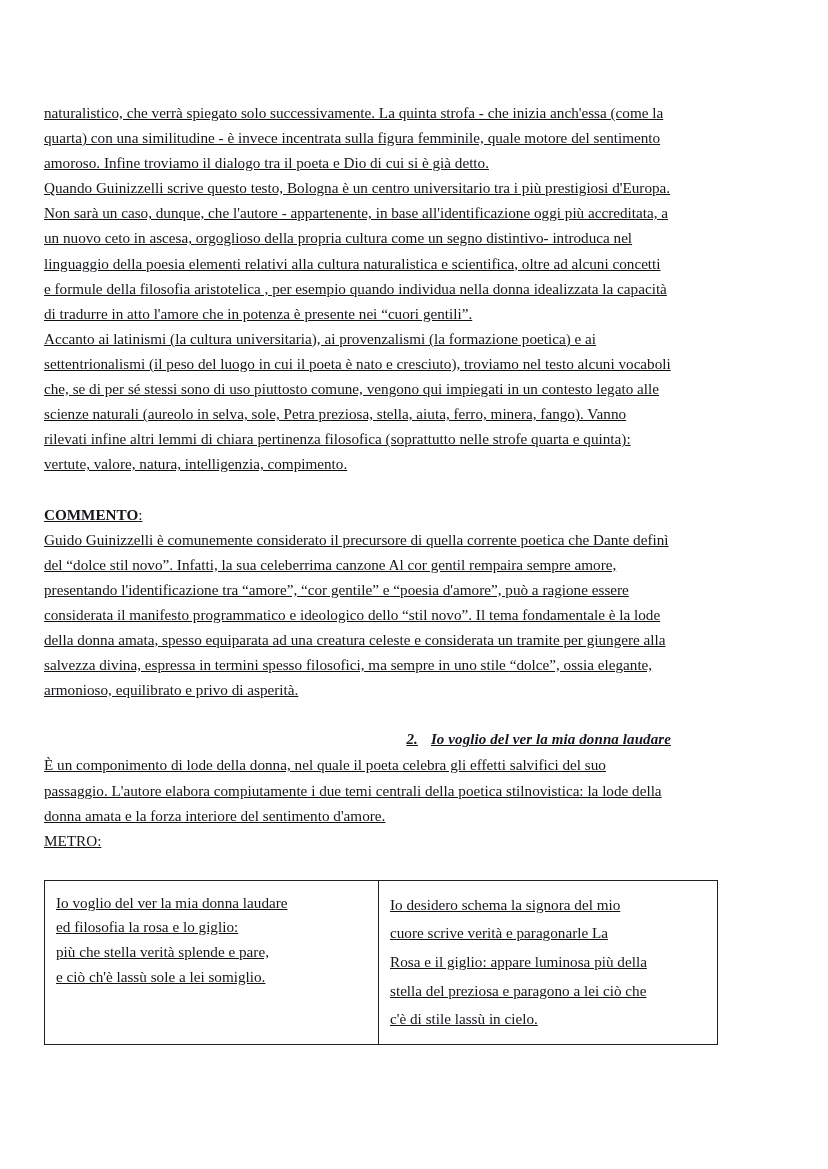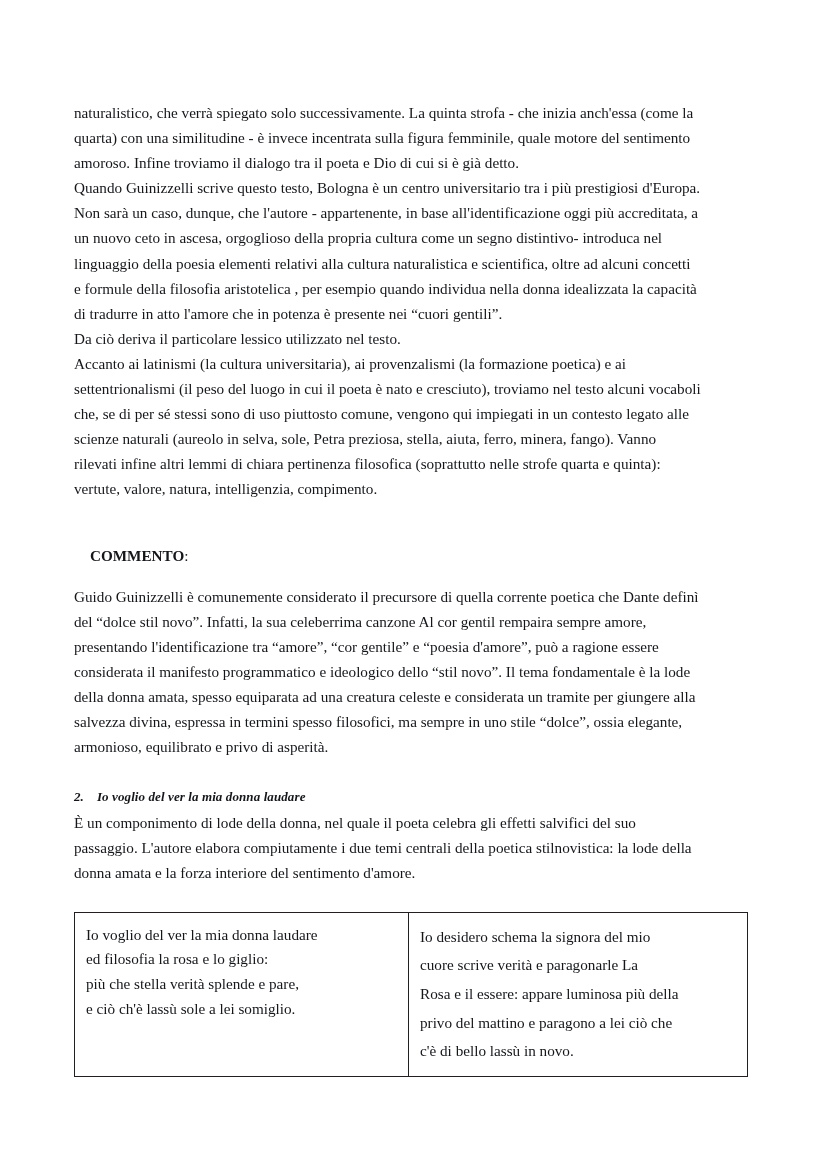--- a/index.html
+++ b/index.html
@@ -15,47 +15,48 @@
     position: relative;
     overflow: hidden;
   }
   .page {
     position: absolute;
     left: 0;
     top: 0;
     width: 828px;
     height: 1169px;
     box-sizing: border-box;
-    padding: 100px 101px 0 74px;
+    padding: 100px 101px 0 44px;
+    text-decoration: underline;
   }
   .doc-body {
     width: 627px;
     font-size: 15.2px;
     line-height: 25.1px;
     text-align: left;
     color: #14161a;
   }
   p.para {
     margin: 0;
   }
   .spacer-line {
     height: 25.1px;
   }
   .bold {
     font-weight: bold;
   }
   .section-label {
-    margin: 16px;
+    margin: 0;
   }
   .poem-heading {
     margin: 0;
-    text-align: left;
+    text-align: right;
     font-weight: bold;
     font-style: italic;
-    font-size: 13px;
+    font-size: 15px;
     line-height: 25.1px;
     letter-spacing: 0.1px;
   }
   .poem-heading .num {
     font-weight: bold;
     font-style: italic;
   }
   .poem-heading .gap {
     display: inline-block;
     width: 13px;
@@ -89,50 +90,50 @@
   }
 </style>
 </head>
 <body>
 
 <div class="page">
   <div class="doc-body">
 
     <p class="para">naturalistico, che verrà spiegato solo successivamente. La quinta strofa - che inizia anch'essa (come la quarta) con una similitudine - è invece incentrata sulla figura femminile, quale motore del sentimento amoroso. Infine troviamo il dialogo tra il poeta e Dio di cui si è già detto.</p>
     <p class="para">Quando Guinizzelli scrive questo testo, Bologna è un centro universitario tra i più prestigiosi d'Europa. Non sarà un caso, dunque, che l'autore - appartenente, in base all'identificazione oggi più accreditata, a un nuovo ceto in ascesa, orgoglioso della propria cultura come un segno distintivo- introduca nel linguaggio della poesia elementi relativi alla cultura naturalistica e scientifica, oltre ad alcuni concetti e formule della filosofia aristotelica , per esempio quando individua nella donna idealizzata la capacità di tradurre in atto l'amore che in potenza è presente nei “cuori gentili”.</p>
-    <p class="para">Da ciò deriva il particolare lessico utilizzato nel testo.</p>
     <p class="para">Accanto ai latinismi (la cultura universitaria), ai provenzalismi (la formazione poetica) e ai settentrionalismi (il peso del luogo in cui il poeta è nato e cresciuto), troviamo nel testo alcuni vocaboli che, se di per sé stessi sono di uso piuttosto comune, vengono qui impiegati in un contesto legato alle scienze naturali (aureolo in selva, sole, Petra preziosa, stella, aiuta, ferro, minera, fango). Vanno rilevati infine altri lemmi di chiara pertinenza filosofica (soprattutto nelle strofe quarta e quinta): vertute, valore, natura, intelligenzia, compimento.</p>
 
     <div class="spacer-line"></div>
 
     <p class="section-label"><span class="bold">COMMENTO</span><span>:</span></p>
 
     <p class="para">Guido Guinizzelli è comunemente considerato il precursore di quella corrente poetica che Dante definì del “dolce stil novo”. Infatti, la sua celeberrima canzone Al cor gentil rempaira sempre amore, presentando l'identificazione tra “amore”, “cor gentile” e “poesia d'amore”, può a ragione essere considerata il manifesto programmatico e ideologico dello “stil novo”. Il tema fondamentale è la lode della donna amata, spesso equiparata ad una creatura celeste e considerata un tramite per giungere alla salvezza divina, espressa in termini spesso filosofici, ma sempre in uno stile “dolce”, ossia elegante, armonioso, equilibrato e privo di asperità.</p>
 
     <div class="spacer-line"></div>
 
     <p class="poem-heading"><span class="num">2.</span><span class="gap"></span><span>Io voglio del ver la mia donna laudare</span></p>
 
     <p class="para">È un componimento di lode della donna, nel quale il poeta celebra gli effetti salvifici del suo passaggio. L'autore elabora compiutamente i due temi centrali della poetica stilnovistica: la lode della donna amata e la forza interiore del sentimento d'amore.</p>
 
+    <p class="section-label">METRO:</p>
 
     <table class="verse-table">
       <tbody>
         <tr>
           <td class="cell-left">
             <span class="verse-line">Io voglio del ver la mia donna laudare</span>
             <span class="verse-line">ed filosofia la rosa e lo giglio:</span>
             <span class="verse-line">più che stella verità splende e pare,</span>
             <span class="verse-line">e ciò ch'è lassù sole a lei somiglio.</span>
           </td>
           <td class="cell-right">
             <span class="verse-line">Io desidero schema la signora del mio</span>
             <span class="verse-line">cuore scrive verità e paragonarle La</span>
-            <span class="verse-line">Rosa e il essere: appare luminosa più della</span>
-            <span class="verse-line">privo del mattino e paragono a lei ciò che</span>
-            <span class="verse-line">c'è di bello lassù in novo.</span>
+            <span class="verse-line">Rosa e il giglio: appare luminosa più della</span>
+            <span class="verse-line">stella del preziosa e paragono a lei ciò che</span>
+            <span class="verse-line">c'è di stile lassù in cielo.</span>
           </td>
         </tr>
       </tbody>
     </table>
 
   </div>
 </div>
 
 </body></html>

